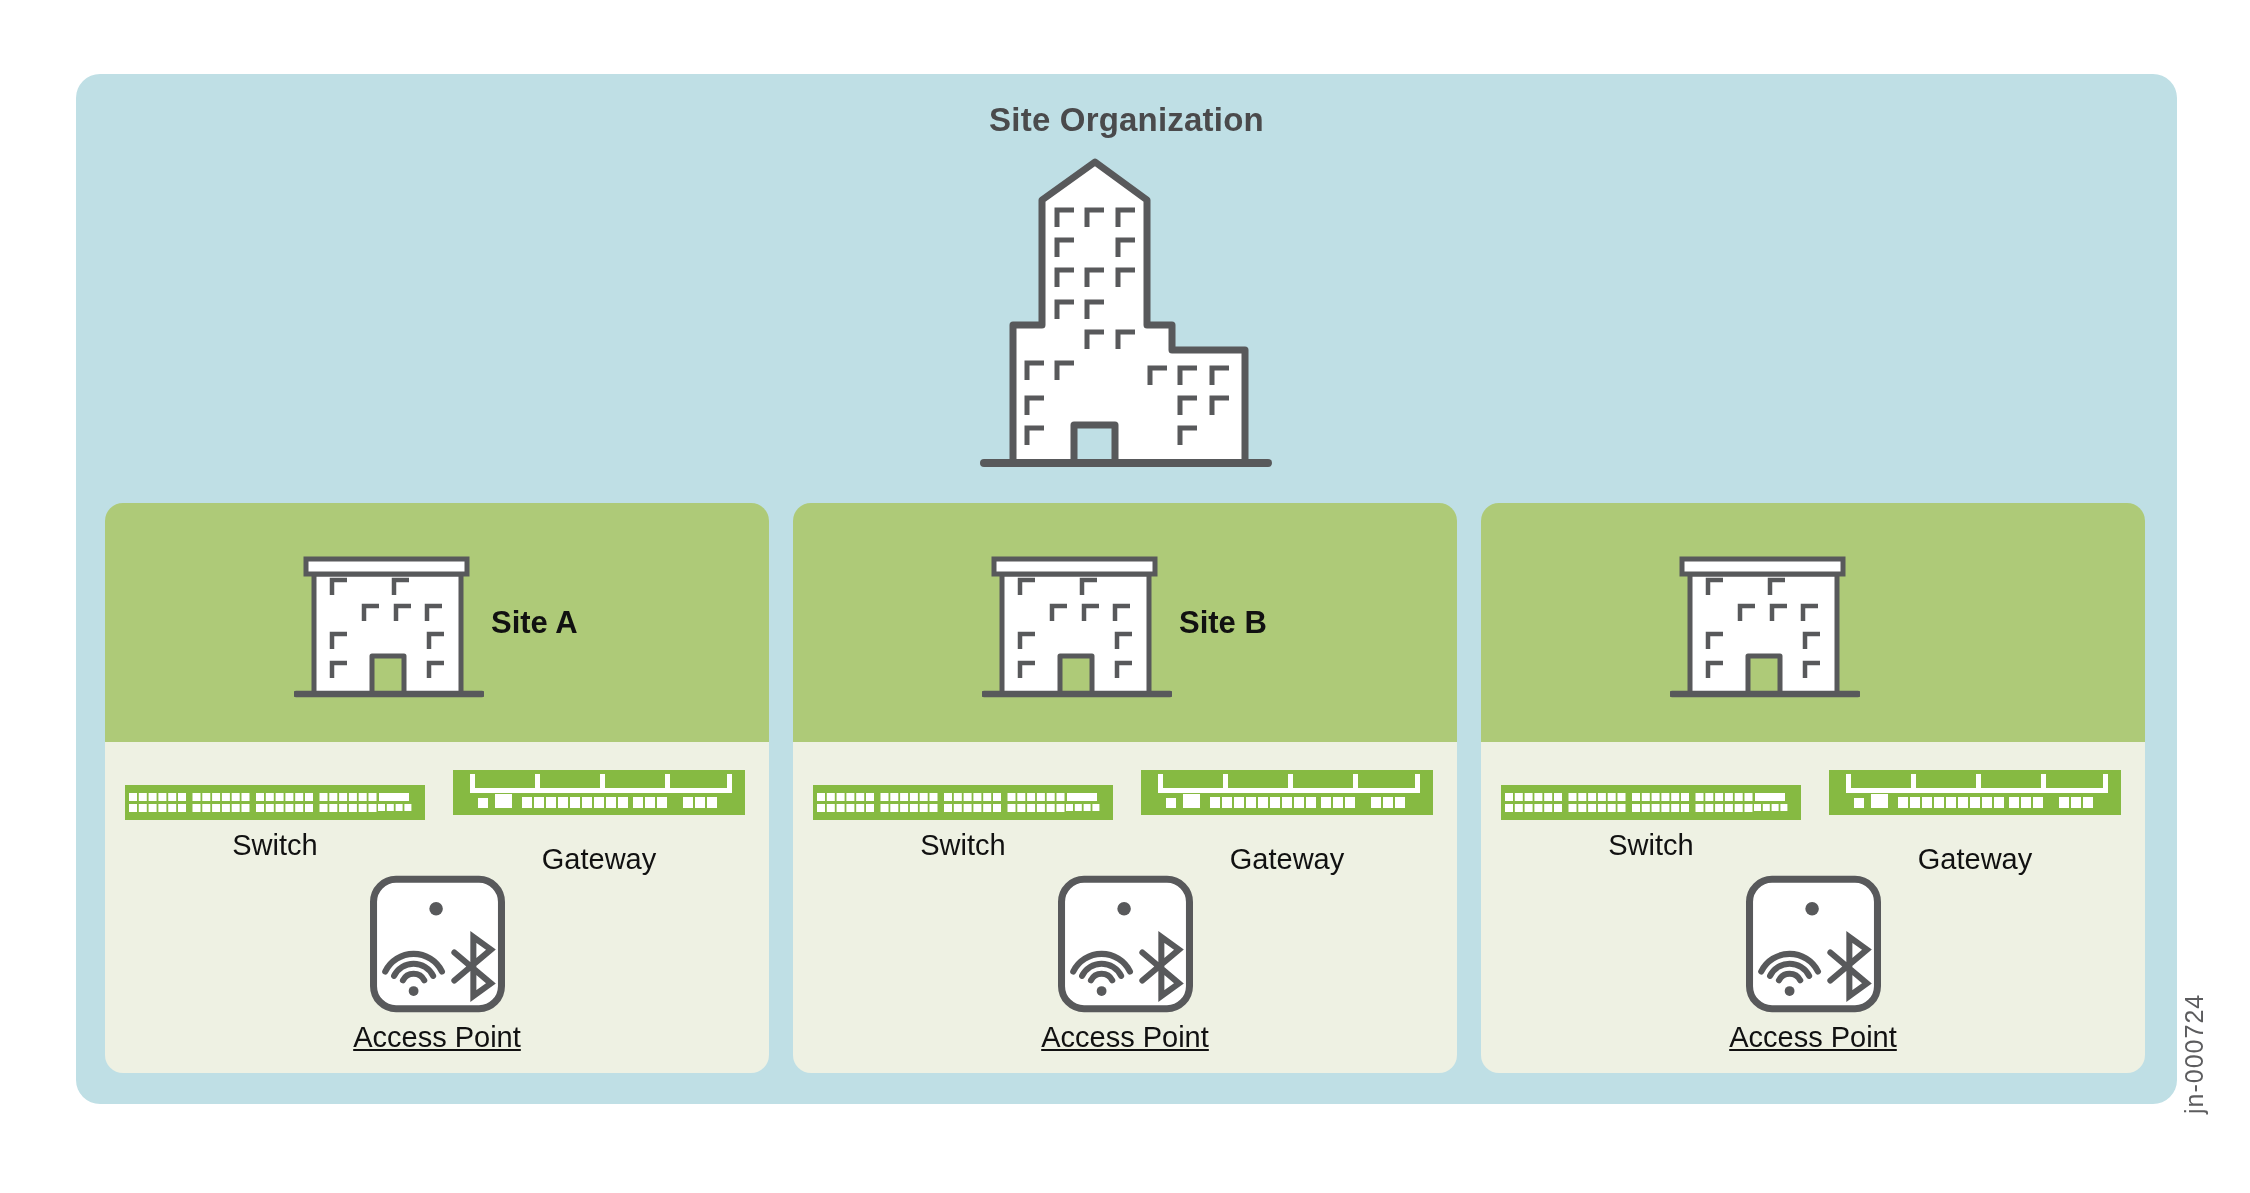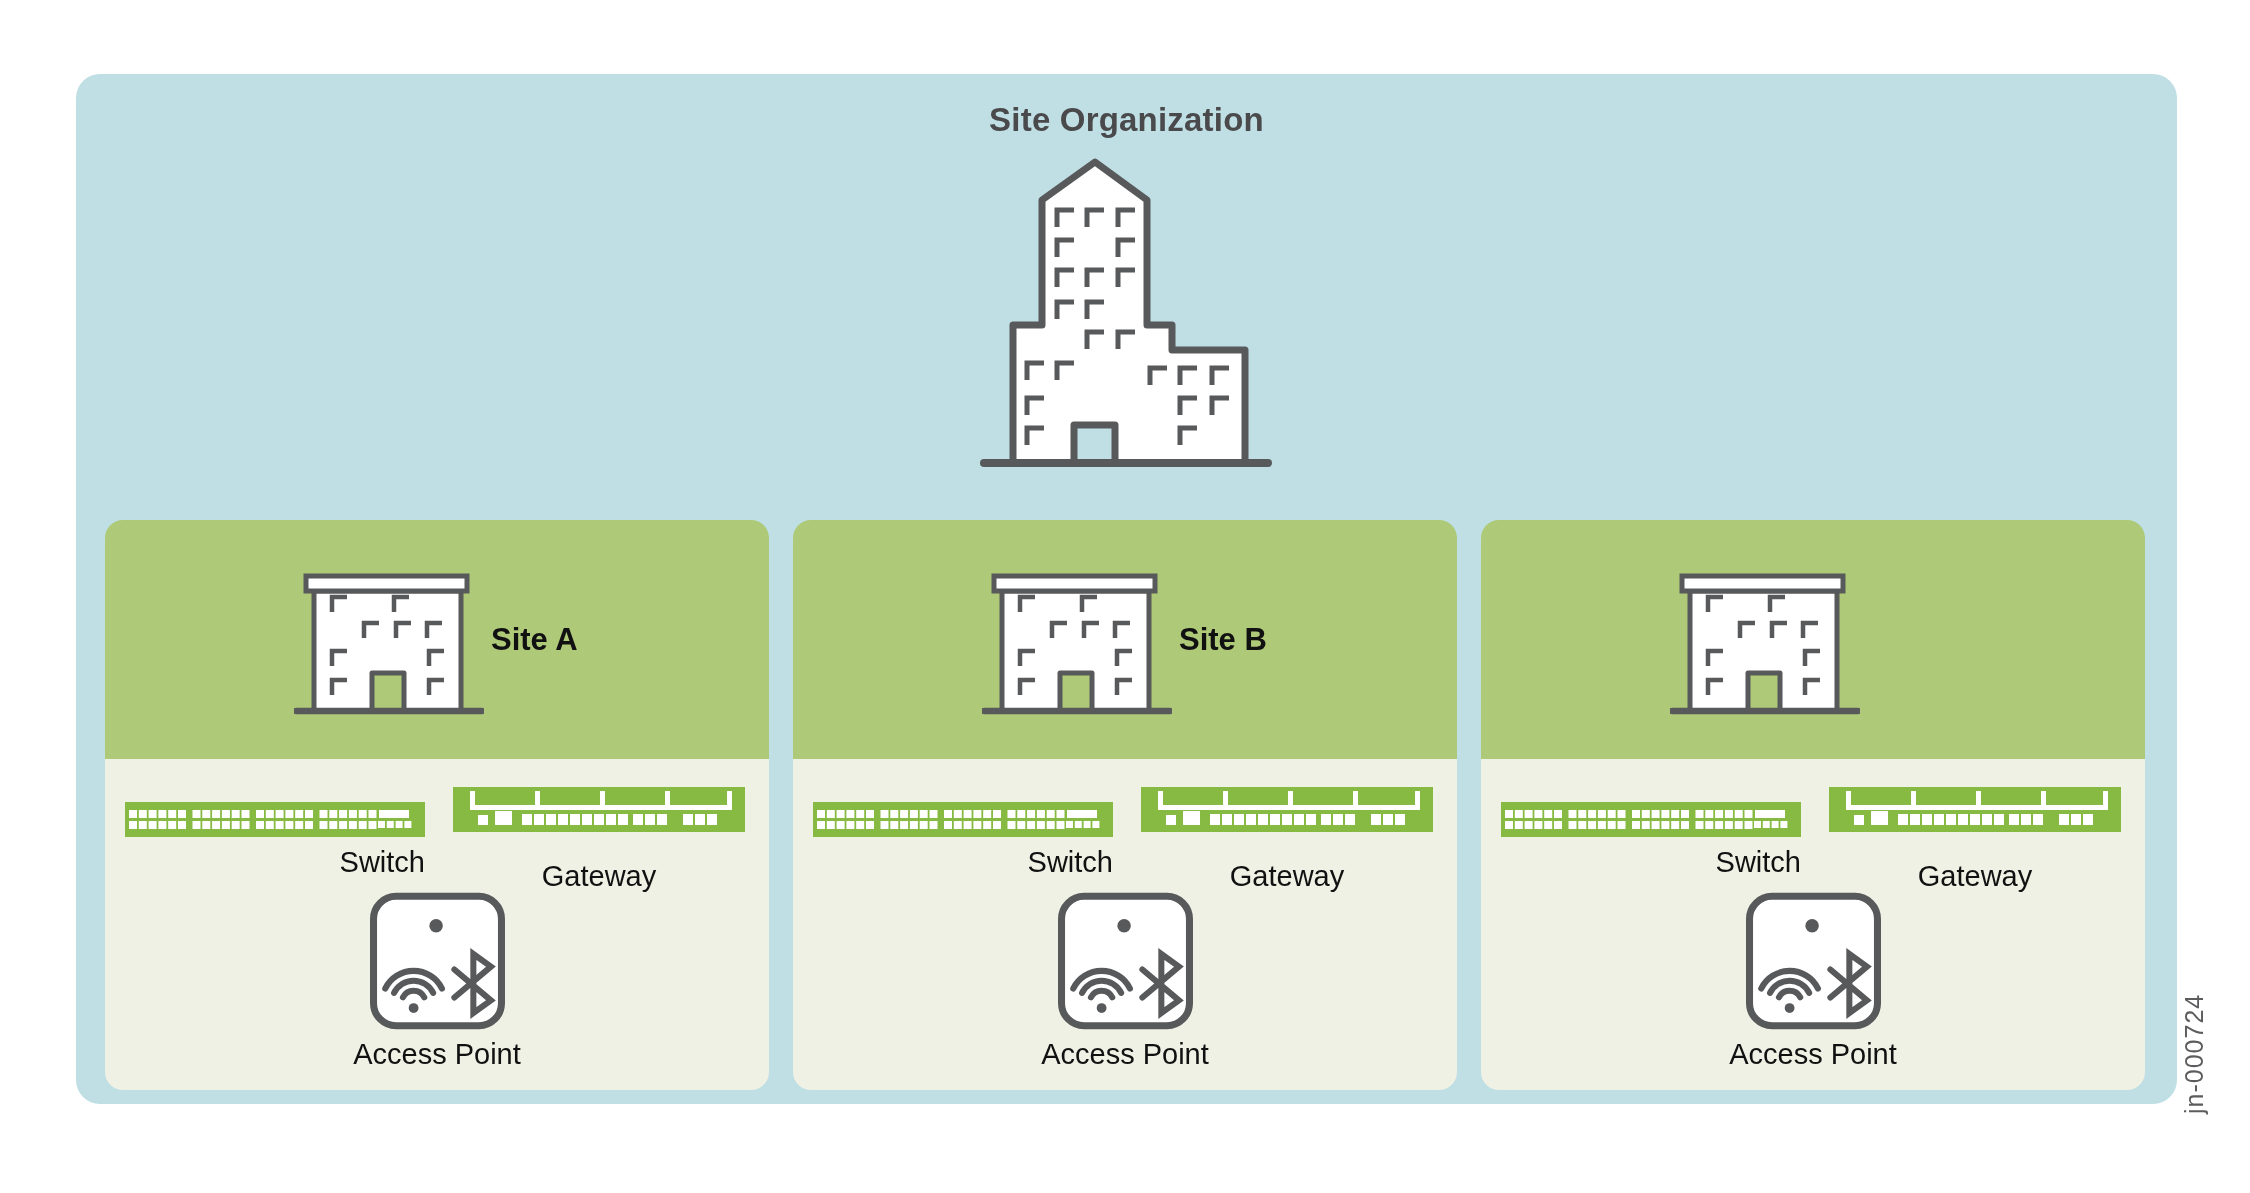--- a/index.html
+++ b/index.html
@@ -10,21 +10,21 @@
   .org-panel {
     position:absolute; left:76px; top:74px; width:2101px; height:1030px;
     background:#bfdfe5; border-radius:24px;
   }
   .org-title {
     position:absolute; left:0; top:27px; width:100%; text-align:center;
     font-size:33px; font-weight:bold; color:#4a4a4c; letter-spacing:0.2px;
   }
   .org-building { position:absolute; left:904px; top:78px; width:292px; height:316px; }
 
-  .site-card { position:absolute; top:446px; width:664px; height:570px; }
+  .site-card { position:absolute; top:429px; width:664px; height:570px; }
   .site-card.a { left:29px; }
   .site-card.b { left:717px;border-radius:11px; }
   .site-card.c { left:1405px; }
 
   .site-header {
     position:absolute; left:0; top:0; width:664px; height:239px;
     background:#aeca78; border-radius:18px 18px 0 0;
   }
   .site-building { position:absolute; left:189px; top:53px; width:190px; height:142px; }
   .site-label {
@@ -35,29 +35,29 @@
   .site-body {
     position:absolute; left:0; top:239px; width:664px; height:331px;
     background:#eef1e3; border-radius:0 0 18px 18px;
   }
   .device { position:absolute; }
   .device svg { display:block; }
   .device-label { font-size:29px; color:#111111; text-align:center; line-height:33px; }
 
   .device-switch  { left:20px;  top:43px;  width:300px; }
   .device-switch svg  { width:300px; height:35px; margin:0 auto; }
-  .device-switch .device-label { margin-top:9px;text-align:right; }
+  .device-switch .device-label { margin-top:9px; }
 
   .device-gateway { left:348px; top:28px;  width:292px; }
   .device-gateway svg { width:292px; height:45px; margin:0 auto; }
   .device-gateway .device-label { margin-top:28px; }
 
   .device-ap { left:222px; top:131px; width:220px; }
   .device-ap svg { width:141px; height:142px; margin:0 auto; }
-  .device-ap .device-label { margin-top:6px; }
+  .device-ap .device-label { margin-top:6px;text-decoration:underline; }
 
   .figure-id {
     position:absolute; left:2180px; top:988px; height:126px;
     writing-mode:vertical-rl; transform:rotate(180deg);
     font-size:25px; color:#5c5c5e; letter-spacing:1px; white-space:nowrap;
   }
   .defs-holder { position:absolute; width:0; height:0; overflow:hidden; }
 </style>
 </head>
 <body>

